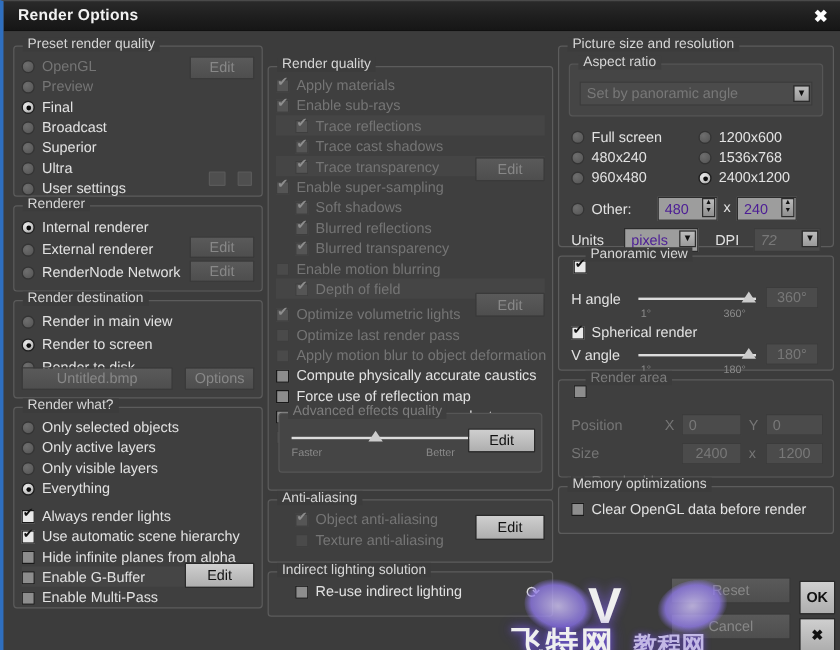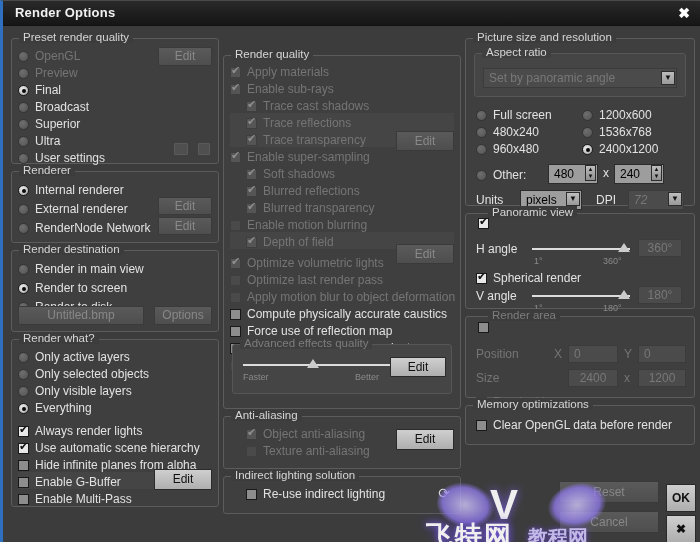--- a/index.html
+++ b/index.html
@@ -125,21 +125,21 @@
   .btn.dis {
     background: linear-gradient(180deg,#5a5a5a,#4e4e4e);
     border-color: #3a3a3a;
     color: #888;
   }
 
   
   .field {
     display: inline-block; vertical-align: middle;
     background: #9d9d9d; border: 1px solid #2c2c2c;
-    color: #000000; font-size: 12px;
+    color: #4c1d95; font-size: 12px;
     padding: 1px 5px; height: 18px; line-height: 15px;
   }
   .field.dis { background: #4b4b4b; border-color: #3b3b3b; color: #787878; }
   .combo { position: relative; display: inline-block; vertical-align: middle; }
   .combo .arrow {
     position: absolute; right: 2px; top: 2px;
     width: 14px; height: 14px;
     background: linear-gradient(180deg,#bdbdbd,#9a9a9a);
     border: 1px solid #2c2c2c;
     font-size: 8px; color: #111; text-align: center; line-height: 12px;
@@ -245,44 +245,44 @@
         <div class="glabel">Render destination</div>
         <div class="row tall"><span class="radio dim"></span><span class="lbl">Render in main view</span></div>
         <div class="row tall"><span class="radio on"></span><span class="lbl">Render to screen</span></div>
         <div class="row tall"><span class="radio dim"></span><span class="lbl">Render to disk</span></div>
         <div class="btn dis" style="left:6px; bottom:6px; width:126px; height:19px; line-height:17px;">Untitled.bmp</div>
         <div class="btn dis" style="right:6px; bottom:6px; width:58px; height:19px; line-height:17px;">Options</div>
       </div>
 
       <div class="group" style="height:168px; padding-top:7px;">
         <div class="glabel">Render what?</div>
+        <div class="row"><span class="radio dim"></span><span class="lbl">Only selected objects</span></div>
         <div class="row"><span class="radio dim"></span><span class="lbl">Only active layers</span></div>
-        <div class="row"><span class="radio dim"></span><span class="lbl">Only selected objects</span></div>
         <div class="row"><span class="radio dim"></span><span class="lbl">Only visible layers</span></div>
         <div class="row"><span class="radio on"></span><span class="lbl">Everything</span></div>
         <div style="height:6px;"></div>
         <div class="row"><span class="cb on"></span><span class="lbl">Always render lights</span></div>
         <div class="row"><span class="cb on"></span><span class="lbl">Use automatic scene hierarchy</span></div>
         <div class="row"><span class="cb off"></span><span class="lbl">Hide infinite planes from alpha</span></div>
         <div class="row band"><span class="cb off"></span><span class="lbl">Enable G-Buffer</span></div>
         <div class="row"><span class="cb off"></span><span class="lbl">Enable Multi-Pass</span></div>
         <div class="btn" style="right:6px; bottom:16px; width:58px; height:21px; line-height:19px;">Edit</div>
       </div>
 
     </div>
 
     <div class="col col2">
 
       <div class="group" style="margin-top:29px; height:354px; padding-top:6px;">
         <div class="glabel">Render quality</div>
 
         <div class="row"><span class="cb dis on"></span><span class="lbl dim">Apply materials</span></div>
         <div class="row"><span class="cb dis on"></span><span class="lbl dim">Enable sub-rays</span></div>
+        <div class="row indent band"><span class="cb dis on"></span><span class="lbl dim">Trace reflections</span></div>
         <div class="row indent"><span class="cb dis on"></span><span class="lbl dim">Trace cast shadows</span></div>
-        <div class="row indent band"><span class="cb dis on"></span><span class="lbl dim">Trace reflections</span></div>
         <div class="row indent band"><span class="cb dis on"></span><span class="lbl dim">Trace transparency</span></div>
         <div class="row"><span class="cb dis on"></span><span class="lbl dim">Enable super-sampling</span></div>
         <div class="row indent"><span class="cb dis on"></span><span class="lbl dim">Soft shadows</span></div>
         <div class="row indent"><span class="cb dis on"></span><span class="lbl dim">Blurred reflections</span></div>
         <div class="row indent"><span class="cb dis on"></span><span class="lbl dim">Blurred transparency</span></div>
         <div class="row"><span class="cb dis off"></span><span class="lbl dim">Enable motion blurring</span></div>
         <div class="row indent band"><span class="cb dis on"></span><span class="lbl dim">Depth of field</span></div>
         <div style="height:4px;"></div>
         <div class="row"><span class="cb dis on"></span><span class="lbl dim">Optimize volumetric lights</span></div>
         <div class="row"><span class="cb dis off"></span><span class="lbl dim">Optimize last render pass</span></div>

